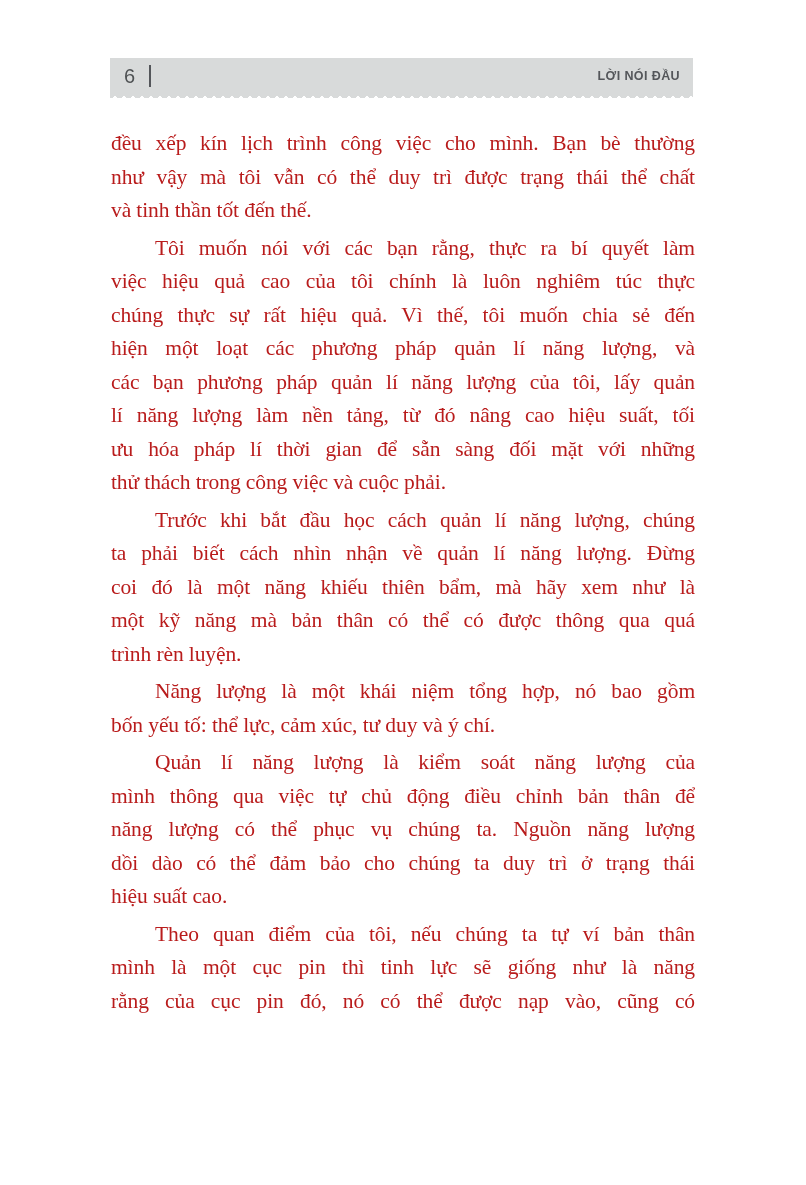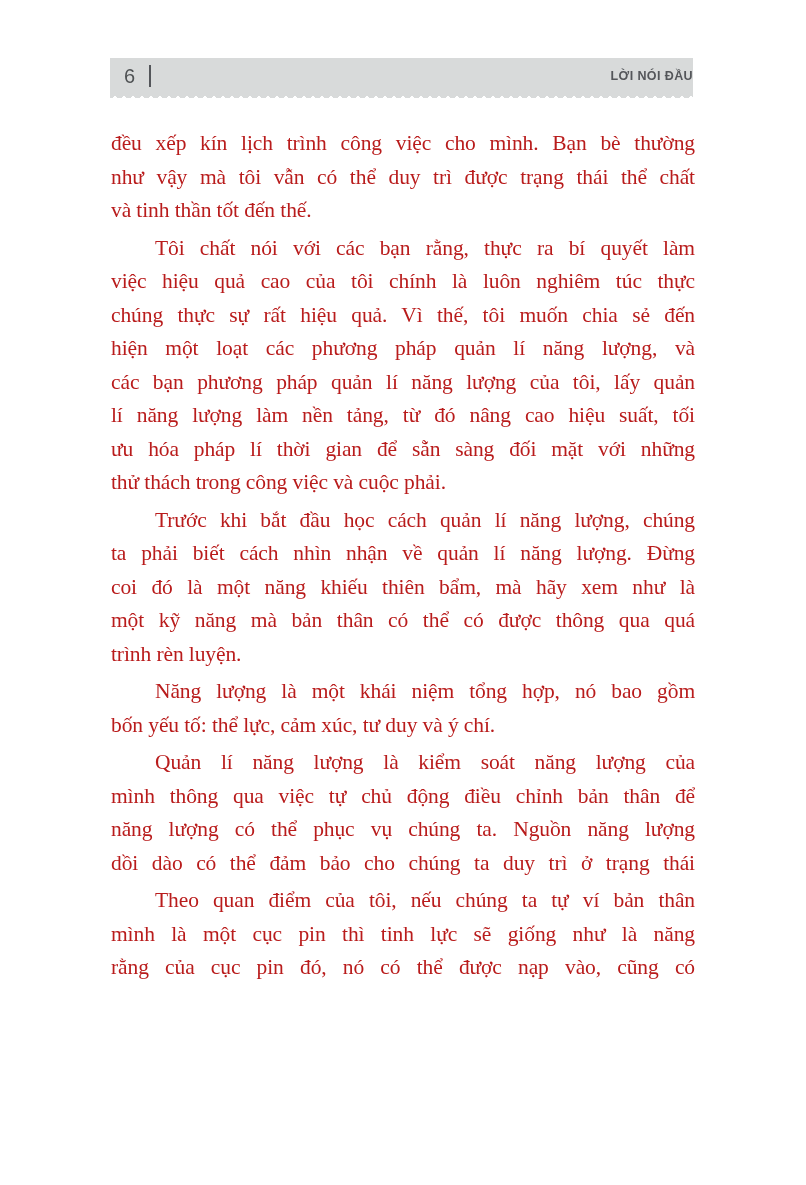--- a/index.html
+++ b/index.html
@@ -30,20 +30,21 @@
     margin-left: 14px;
     line-height: 1;
   }
   .header-divider {
     width: 2px; height: 22px;
     background: #54565a;
     margin-left: 14px;
   }
   .running-title {
     margin-left: auto;
+    margin-right: 13px;
     font-family: "Liberation Sans", sans-serif;
     font-size: 12.5px;
     font-weight: 700;
     letter-spacing: 0.4px;
     color: #54565a;
   }
   
   .scallop-edge {
     height: 5px;
     background-image:
@@ -85,21 +86,21 @@
     <div class="scallop-edge"></div>
   </header>
 
   <main class="body-text">
       <div class="para">
         <div class="line">đều xếp kín lịch trình công việc cho mình. Bạn bè thường</div>
         <div class="line">như vậy mà tôi vẫn có thể duy trì được trạng thái thể chất</div>
         <div class="line last-left">và tinh thần tốt đến thế.</div>
       </div>
       <div class="para">
-        <div class="line indented">Tôi chất nói với các bạn rằng, thực ra bí quyết làm</div>
+        <div class="line indented">Tôi muốn nói với các bạn rằng, thực ra bí quyết làm</div>
         <div class="line">việc hiệu quả cao của tôi chính là luôn nghiêm túc thực</div>
         <div class="line">chúng thực sự rất hiệu quả. Vì thế, tôi muốn chia sẻ đến</div>
         <div class="line">hiện một loạt các phương pháp quản lí năng lượng, và</div>
         <div class="line">các bạn phương pháp quản lí năng lượng của tôi, lấy quản</div>
         <div class="line">lí năng lượng làm nền tảng, từ đó nâng cao hiệu suất, tối</div>
         <div class="line">ưu hóa pháp lí thời gian để sẵn sàng đối mặt với những</div>
         <div class="line last-left">thử thách trong công việc và cuộc phải.</div>
       </div>
       <div class="para">
         <div class="line indented">Trước khi bắt đầu học cách quản lí năng lượng, chúng</div>
@@ -110,20 +111,21 @@
       </div>
       <div class="para">
         <div class="line indented">Năng lượng là một khái niệm tổng hợp, nó bao gồm</div>
         <div class="line last-left">bốn yếu tố: thể lực, cảm xúc, tư duy và ý chí.</div>
       </div>
       <div class="para">
         <div class="line indented">Quản lí năng lượng là kiểm soát năng lượng của</div>
         <div class="line">mình thông qua việc tự chủ động điều chỉnh bản thân để</div>
         <div class="line">năng lượng có thể phục vụ chúng ta. Nguồn năng lượng</div>
         <div class="line">dồi dào có thể đảm bảo cho chúng ta duy trì ở trạng thái</div>
+        <div class="line last-left">hiệu suất cao.</div>
       </div>
       <div class="para">
         <div class="line indented">Theo quan điểm của tôi, nếu chúng ta tự ví bản thân</div>
         <div class="line">mình là một cục pin thì tinh lực sẽ giống như là năng</div>
         <div class="line">rằng của cục pin đó, nó có thể được nạp vào, cũng có</div>
       </div>
     </main>
 
 </div>
 

